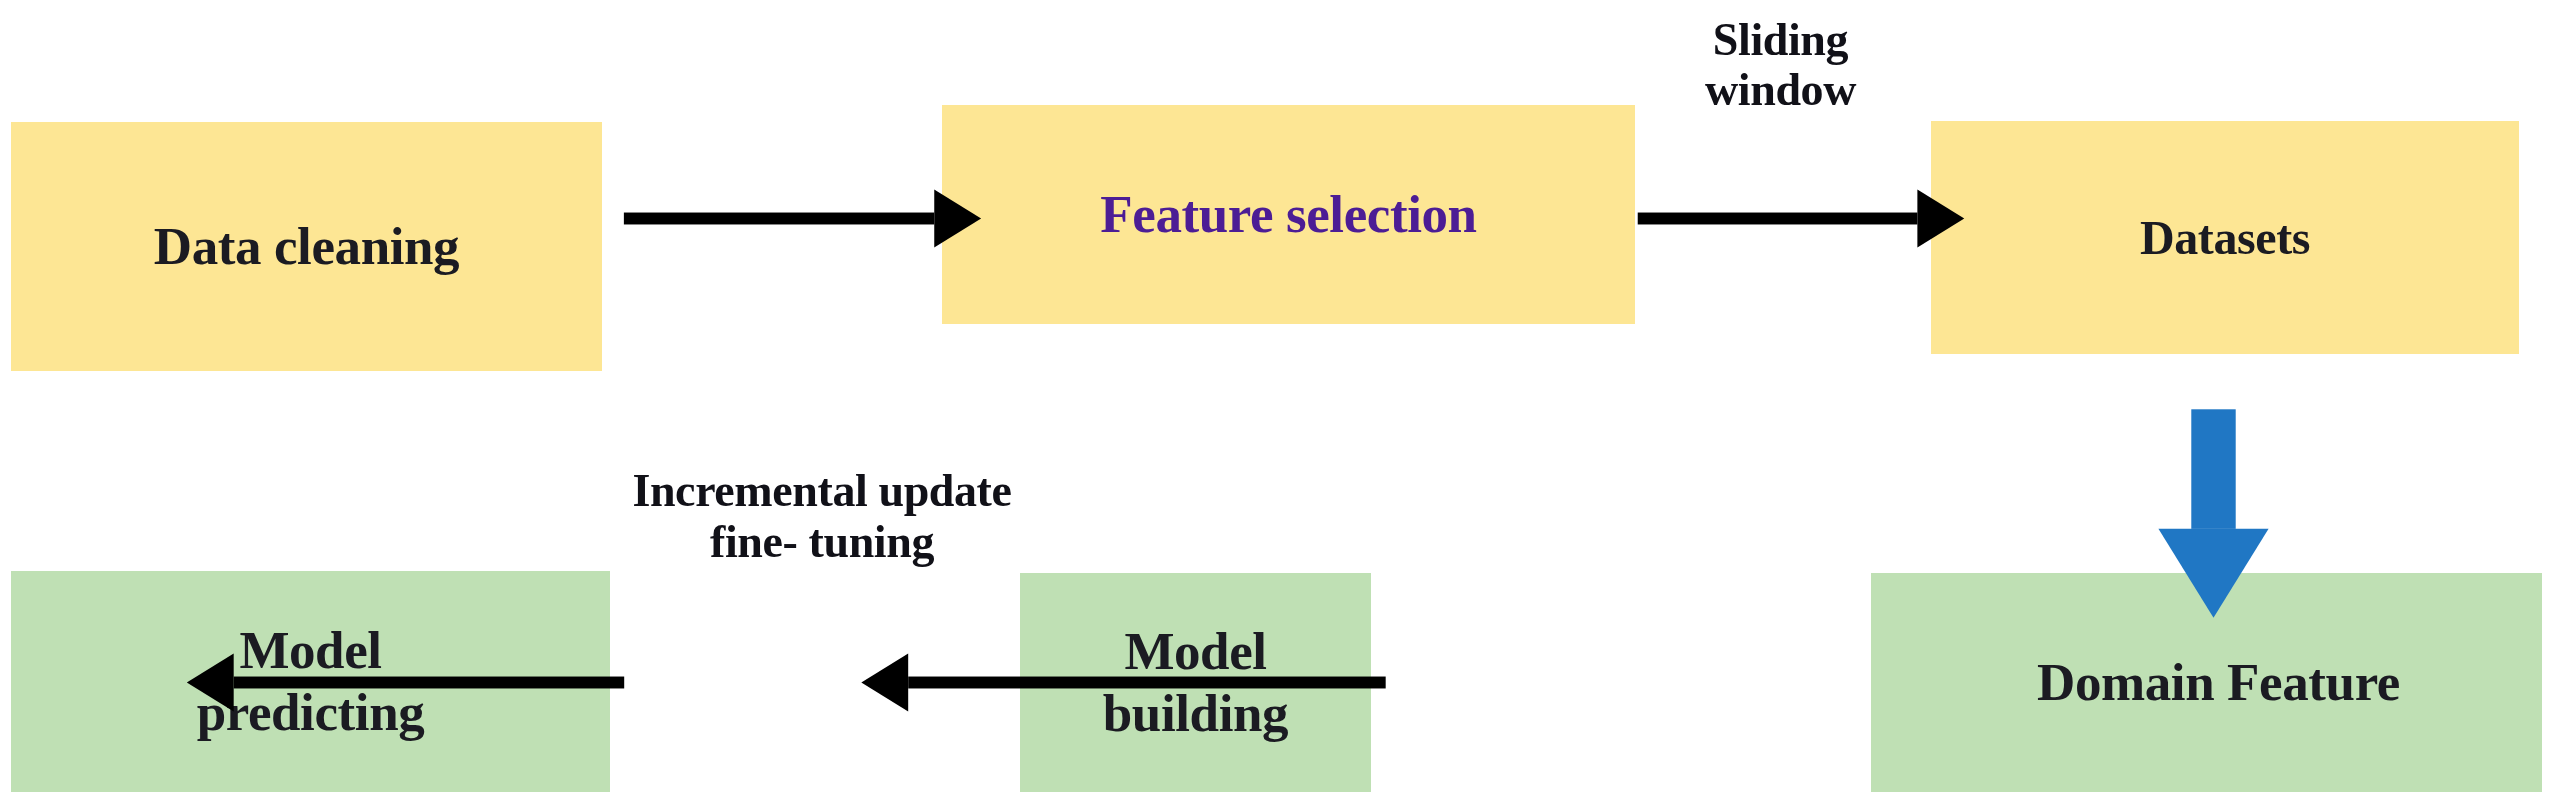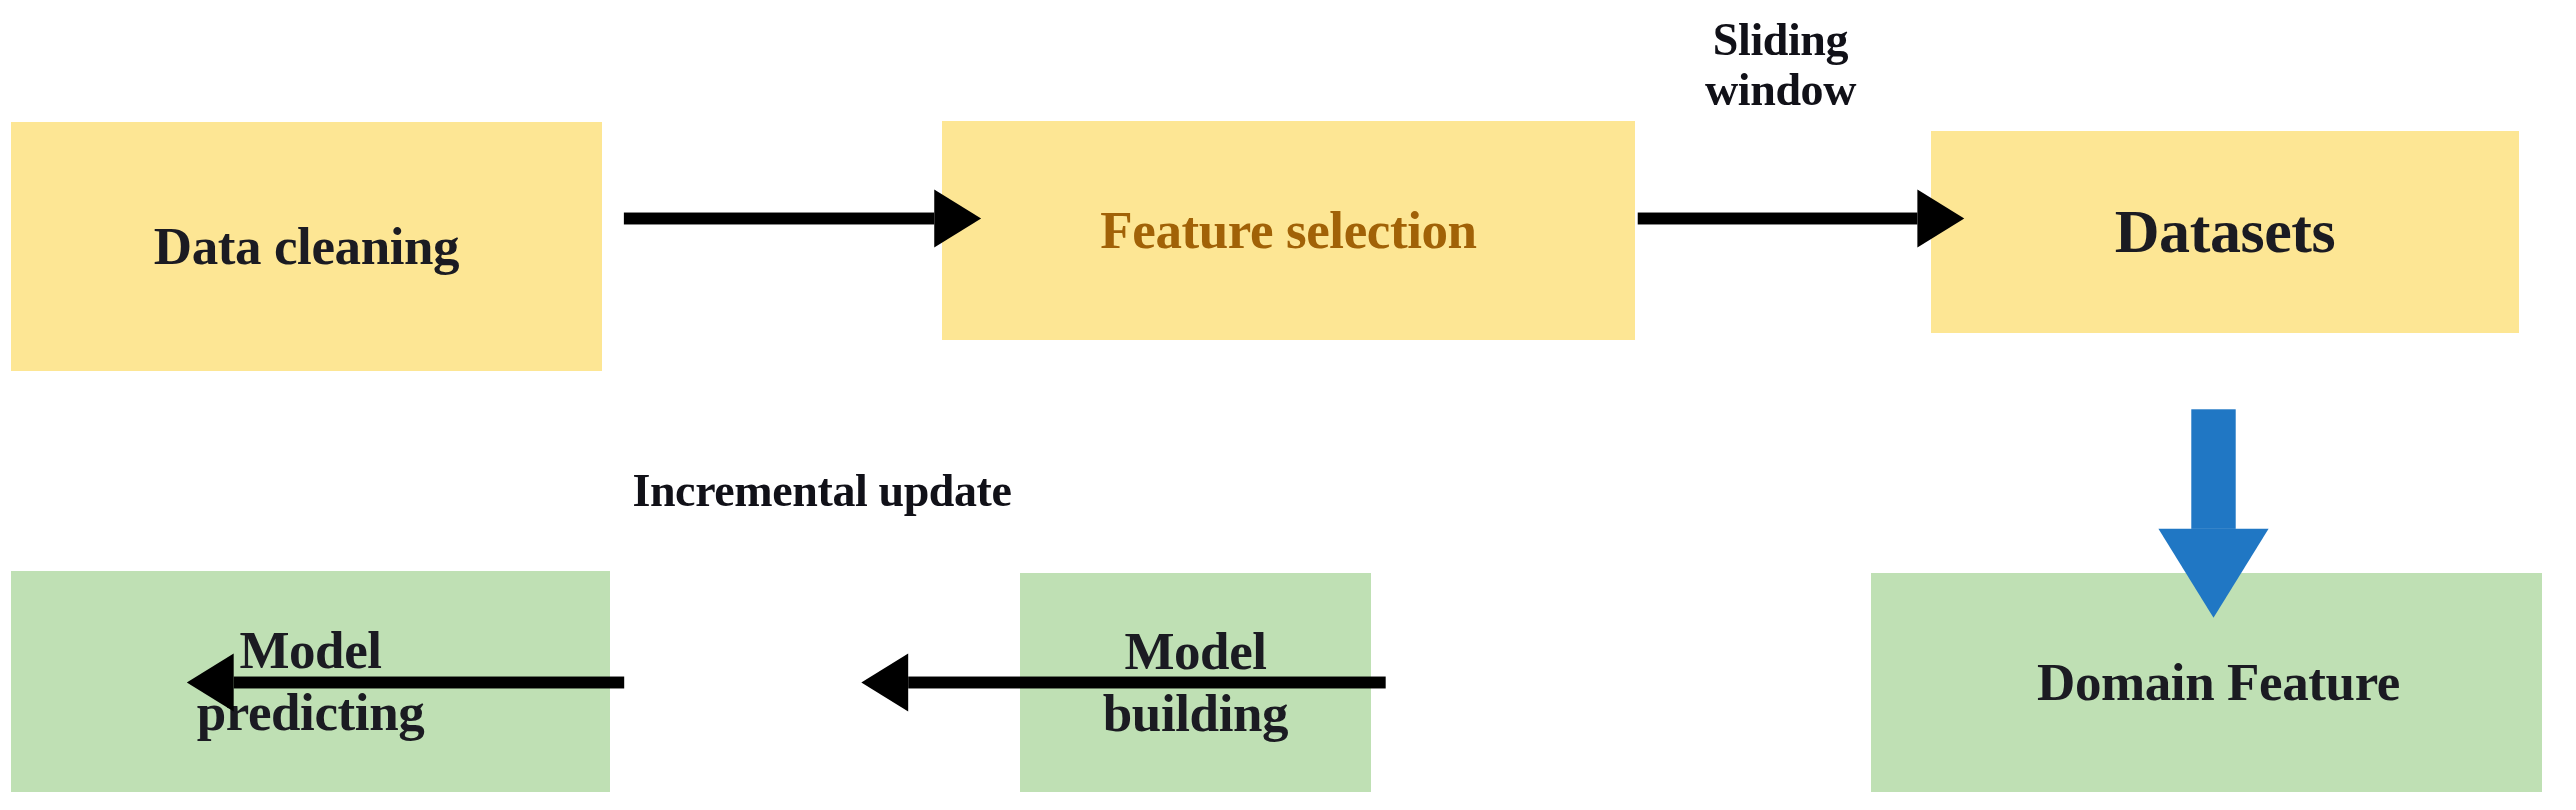--- a/index.html
+++ b/index.html
@@ -47,39 +47,39 @@
   .arrow { position: absolute; }
   .arrow svg { display: block; overflow: visible; }
 </style>
 </head>
 <body>
 
 <div id="canvas" style="background: rgb(255, 255, 255);">
     <div class="node stage-yellow" style="left: 11px; top: 122px; width: 591px; height: 249px; font-size: 53px; color: rgb(27, 27, 34);">
       <span class="line">Data cleaning</span>
     </div>
-    <div class="node stage-yellow" style="left: 942px; top: 121px; width: 693px; height: 219px; font-size: 53px; color: #a16207;">
+    <div class="node stage-yellow" style="left: 942px; top: 105px; width: 693px; height: 219px; font-size: 53px; color: #4c1d95;">
       <span class="line">Feature selection</span>
     </div>
-    <div class="node stage-yellow" style="left: 1931px; top: 131px; width: 588px; height: 202px; font-size: 62px; color: rgb(27, 27, 34);">
+    <div class="node stage-yellow" style="left: 1931px; top: 121px; width: 588px; height: 233px; font-size: 48px; color: rgb(27, 27, 34);">
       <span class="line">Datasets</span>
     </div>
     <div class="node stage-green" style="left: 1871px; top: 573px; width: 647px; height: 219px; font-size: 53px; color: rgb(27, 27, 34); padding-left: 24px;">
       <span class="line">Domain Feature</span>
     </div>
     <div class="node stage-green" style="left: 1020px; top: 573px; width: 351px; height: 219px; font-size: 53px; color: rgb(27, 27, 34);">
       <span class="line">Model</span>
       <span class="line">building</span>
     </div>
     <div class="node stage-green" style="left: 11px; top: 571px; width: 599px; height: 221px; font-size: 53px; color: rgb(27, 27, 34);">
       <span class="line">Model</span>
       <span class="line">predicting</span>
     </div>
     <div class="edge-label" style="left: 1652px; top: 6.8px; width: 257px; font-size: 46px;"><span class="line">Sliding</span><span class="line">window</span></div>
-    <div class="edge-label" style="left: 531px; top: 458px; width: 582px; font-size: 46px;"><span class="line">Incremental update</span></div>
+    <div class="edge-label" style="left: 531px; top: 458px; width: 582px; font-size: 46px;"><span class="line">Incremental update</span><span class="line">fine- tuning</span></div>
     <div class="arrow" style="left: 623px; top: 178px;">
       <svg width="359" height="81" viewBox="0 0 419 95">
         <rect x="0" y="40.5" width="364" height="14" fill="#000000"></rect>
         <polygon points="364,13.399999999999999 419,47.5 364,81.6" fill="#000000"></polygon>
       </svg>
     </div>
     <div class="arrow" style="left: 1637px; top: 178px;">
       <svg width="328" height="81" viewBox="0 0 383 95">
         <rect x="0" y="40.5" width="328" height="14" fill="#000000"></rect>
         <polygon points="328,13.399999999999999 383,47.5 328,81.6" fill="#000000"></polygon>

